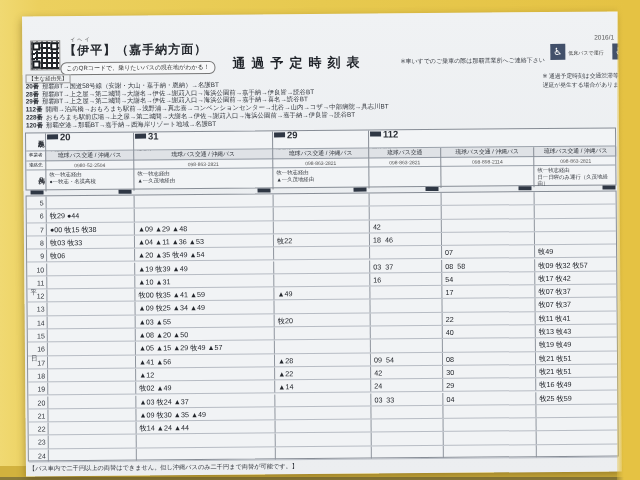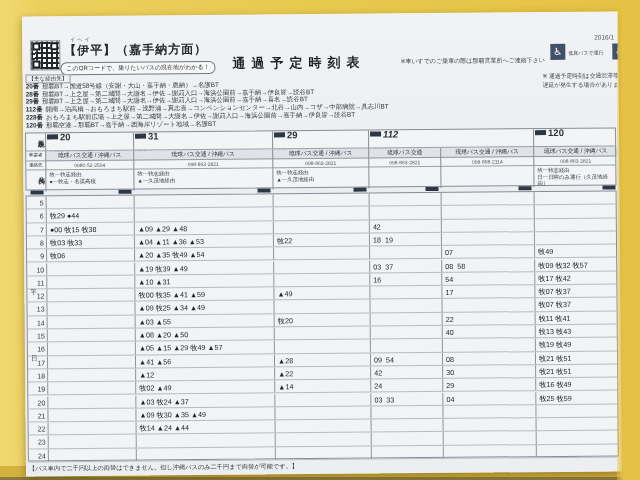--- a/index.html
+++ b/index.html
@@ -126,28 +126,27 @@
         <div class="lg">牧一牧志経由</div>
         <div class="lg">▲一久茂地経由</div>
       </div>
       <div class="icell " style="left: 246px; top: 0px; width: 96px; height: 18px;"><span class="mini-tag"></span><span class="route-no">29</span><div class="line-name">読谷線</div></div>
       <div class="icell op" style="left: 246px; top: 18px; width: 96px; height: 10px;">琉球バス交通 / 沖縄バス</div>
       <div class="icell ph" style="left: 246px; top: 28px; width: 96px; height: 9px;">098-863-2821</div>
       <div class="icell " style="left: 246px; top: 37px; width: 96px; height: 21px;">
         <div class="lg">牧一牧志経由</div>
         <div class="lg">▲一久茂地経由</div>
       </div>
-      <div class="icell " style="left: 342px; top: 0px; width: 72px; height: 18px; font-style: italic;"><span class="mini-tag"></span><span class="route-no">112</span><div class="line-name">国体道路線</div></div>
+      <div class="icell " style="left: 342px; top: 0px; width: 72px; height: 18px;"><span class="mini-tag"></span><span class="route-no">112</span><div class="line-name">国体道路線</div></div>
       <div class="icell op" style="left: 342px; top: 18px; width: 72px; height: 10px;">琉球バス交通</div>
       <div class="icell ph" style="left: 342px; top: 28px; width: 72px; height: 9px;">098-863-2821</div>
       <div class="icell " style="left: 342px; top: 37px; width: 72px; height: 21px;"></div>
       <div class="icell op" style="left: 414px; top: 18px; width: 93px; height: 10px;">琉球バス交通 / 沖縄バス</div>
       <div class="icell ph" style="left: 414px; top: 28px; width: 93px; height: 9px;">098-898-2114</div>
       <div class="icell " style="left: 414px; top: 37px; width: 93px; height: 21px;"></div>
-      <div class="icell " style="left: 507px; top: 0px; width: 84px; height: 18px;"><span class="mini-tag"></span><span class="route-no">120</span><div class="line-name">名護西空港線（共同運行）</div></div>
       <div class="icell op" style="left: 507px; top: 18px; width: 84px; height: 10px;">琉球バス交通 / 沖縄バス</div>
       <div class="icell ph" style="left: 507px; top: 28px; width: 84px; height: 9px;">098-863-2821</div>
       <div class="icell " style="left: 507px; top: 37px; width: 84px; height: 21px;">
         <div class="lg">牧一牧志経由</div>
         <div class="lg">日一日曜のみ運行（久茂地経由）</div>
         <div class="lg">祝一祝日のみ運行（牧志経由）</div>
       </div>
     </div>
   <div class="tag-row">
       <i style="left: 5px;"></i>
@@ -184,21 +183,21 @@
         <div class="tcell" style="left: 246px; width: 96px;"></div>
         <div class="tcell" style="left: 342px; width: 72px;">42</div>
         <div class="tcell" style="left: 414px; width: 93px;"></div>
         <div class="tcell" style="left: 507px; width: 84px;"></div>
       </div>
       <div class="trow" style="top: 39.9px;">
         <div class="hcell">8</div>
         <div class="tcell" style="left: 19px; width: 88px;">牧03 牧33</div>
         <div class="tcell" style="left: 107px; width: 139px;">▲04 ▲11 ▲36 ▲53</div>
         <div class="tcell" style="left: 246px; width: 96px;">牧22</div>
-        <div class="tcell" style="left: 342px; width: 72px;">18  19</div>
+        <div class="tcell" style="left: 342px; width: 72px;">18  46</div>
         <div class="tcell" style="left: 414px; width: 93px;"></div>
         <div class="tcell" style="left: 507px; width: 84px;"></div>
       </div>
       <div class="trow" style="top: 53.2px;">
         <div class="hcell">9</div>
         <div class="tcell" style="left: 19px; width: 88px;">牧06</div>
         <div class="tcell" style="left: 107px; width: 139px;">▲20 ▲35 牧49 ▲54</div>
         <div class="tcell" style="left: 246px; width: 96px;"></div>
         <div class="tcell" style="left: 342px; width: 72px;"></div>
         <div class="tcell" style="left: 414px; width: 93px;">07</div>

